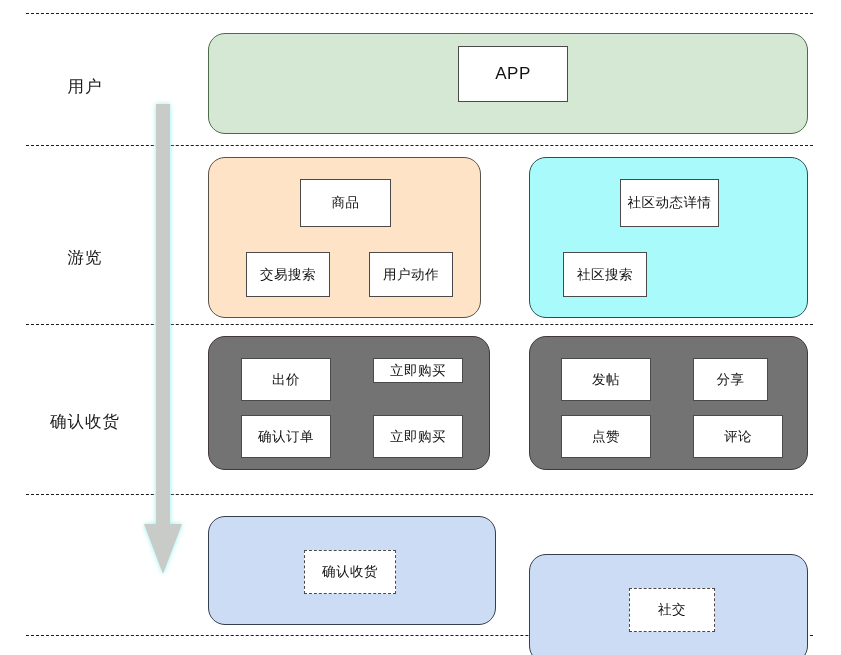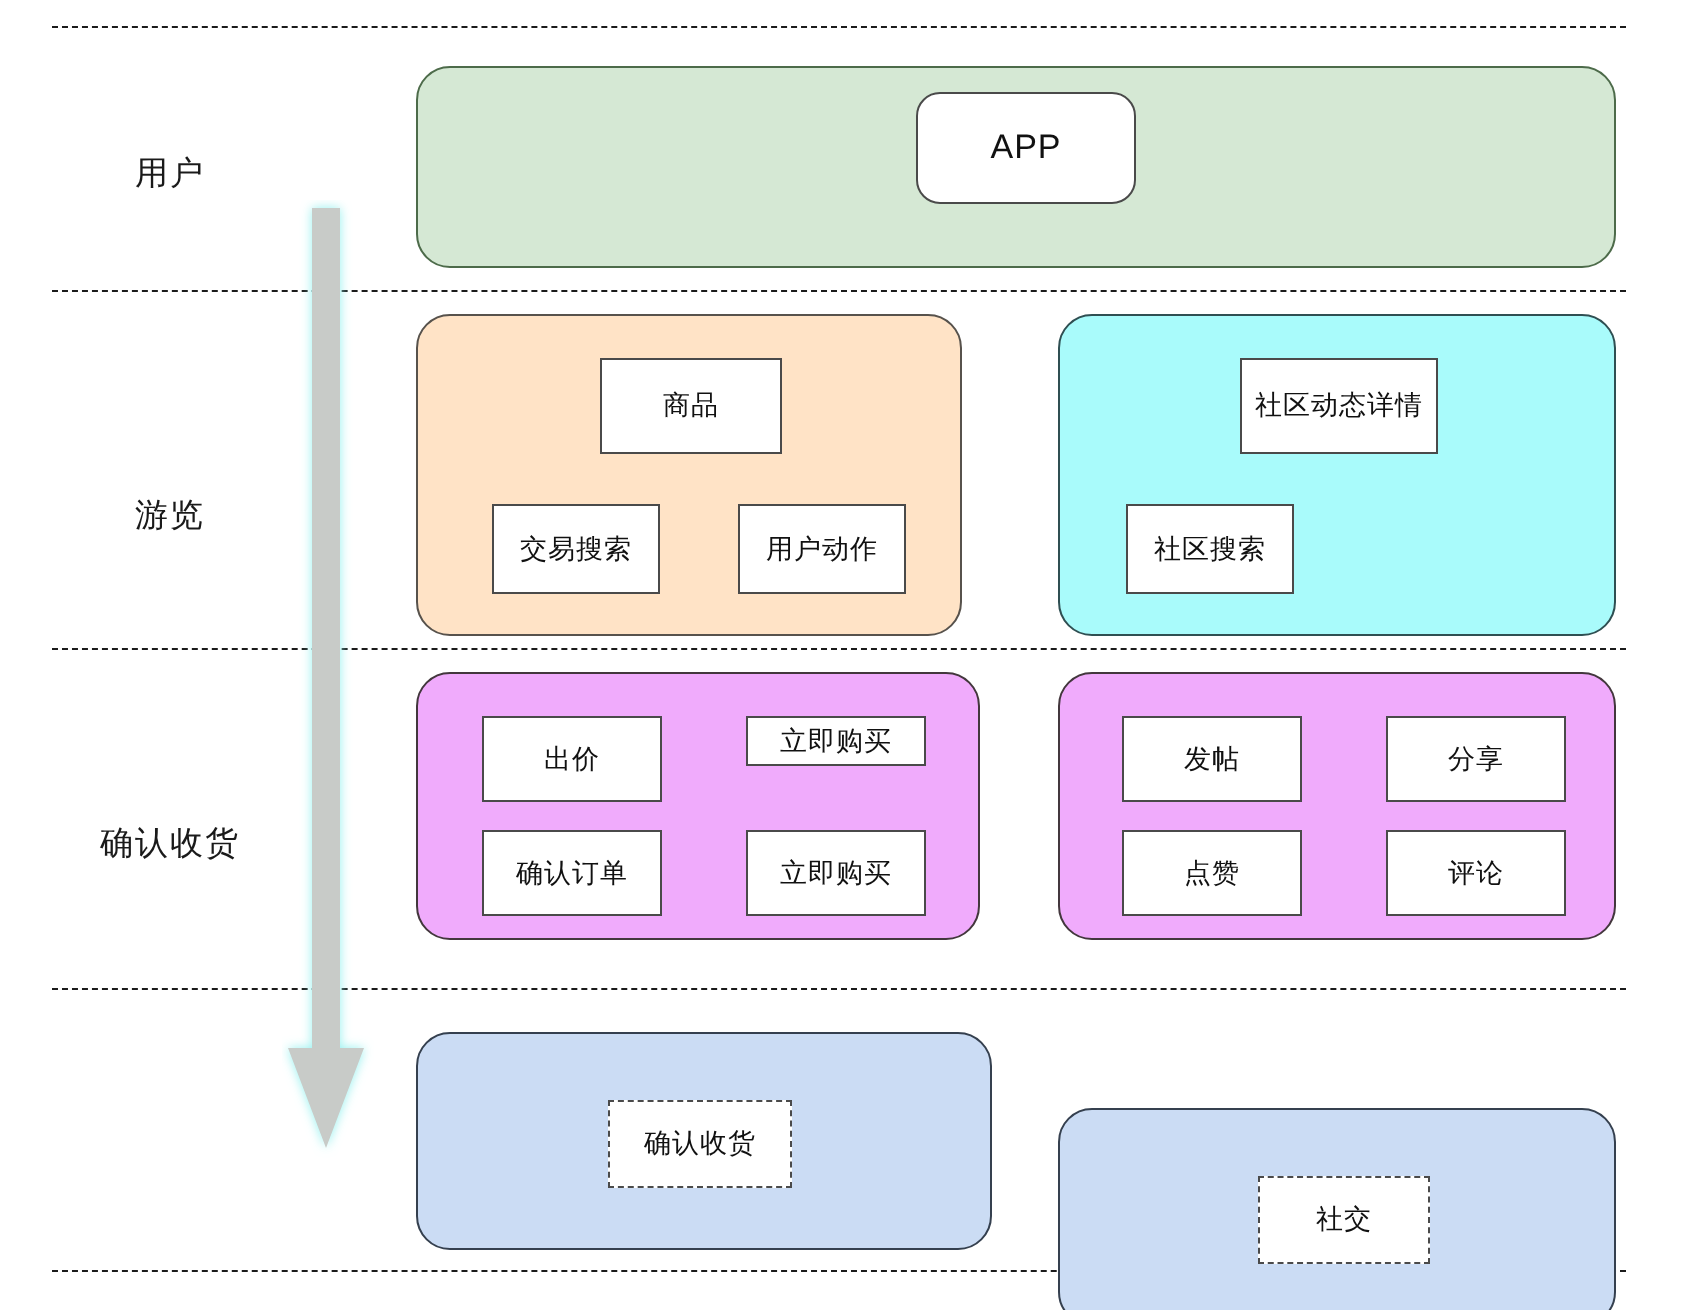--- a/index.html
+++ b/index.html
@@ -45,21 +45,21 @@
   
   .group{
     position:absolute;
     border:1.3px solid #46474a;
     border-radius:17px;
     box-sizing:border-box;
   }
   .group.green{background:#d5e8d4;border-color:#4d6b4a;}
   .group.orange{background:#ffe3c6;border-color:#57524c;}
   .group.cyan{background:#a9fbfb;border-color:#2f4f52;}
-  .group.pink{background:#f0abfc;border-color:#43373d;}
+  .group.pink{background:#737373;border-color:#43373d;}
   .group.blue{background:#cbdcf4;border-color:#3a4css;border-color:#35404f;}
 
   
   .node{
     position:absolute;
     background:#ffffff;
     border:1.3px solid #4a4a4a;
     box-sizing:border-box;
     display:flex;
     align-items:center;
@@ -103,21 +103,21 @@
           </feMerge>
         </filter>
       </defs>
       <g filter="url(#glow)">
         <path d="M 15 4 L 29 4 L 29 424 L 41 424 L 22 474 L 3 424 L 15 424 Z" fill="#c8cbc8"></path>
       </g>
     </svg>
   </div>
 
   <div class="group green" style="left:208px;top:33px;width:600px;height:101px;">
-    <div class="node app" style="left:249px;top:12px;width:110px;height:56px;border-radius:12px;">APP</div>
+    <div class="node app" style="left:249px;top:12px;width:110px;height:56px;">APP</div>
   </div>
 
   <div class="group orange" style="left:208px;top:157px;width:273px;height:161px;">
     <div class="node" style="left:91px;top:21px;width:91px;height:48px;">商品</div>
     <div class="node" style="left:37px;top:94px;width:84px;height:45px;">交易搜索</div>
     <div class="node" style="left:160px;top:94px;width:84px;height:45px;">用户动作</div>
   </div>
 
   <div class="group cyan" style="left:529px;top:157px;width:279px;height:161px;">
     <div class="node" style="left:90px;top:21px;width:99px;height:48px;">社区动态详情</div>
@@ -126,21 +126,21 @@
 
   <div class="group pink" style="left:208px;top:336px;width:282px;height:134px;">
     <div class="node" style="left:32px;top:21px;width:90px;height:43px;">出价</div>
     <div class="node" style="left:164px;top:21px;width:90px;height:25px;">立即购买</div>
     <div class="node" style="left:32px;top:78px;width:90px;height:43px;">确认订单</div>
     <div class="node" style="left:164px;top:78px;width:90px;height:43px;">立即购买</div>
   </div>
 
   <div class="group pink" style="left:529px;top:336px;width:279px;height:134px;">
     <div class="node" style="left:31px;top:21px;width:90px;height:43px;">发帖</div>
-    <div class="node" style="left:163px;top:21px;width:90px;height:43px;">分享</div>
+    <div class="node" style="left:163px;top:21px;width:75px;height:43px;">分享</div>
     <div class="node" style="left:31px;top:78px;width:90px;height:43px;">点赞</div>
     <div class="node" style="left:163px;top:78px;width:90px;height:43px;">评论</div>
   </div>
 
   <div class="group blue" style="left:208px;top:516px;width:288px;height:109px;">
     <div class="node dashed" style="left:95px;top:33px;width:92px;height:44px;">确认收货</div>
   </div>
 
   <div class="group blue" style="left:529px;top:516px;width:279px;height:109px;margin-top:38px;">
     <div class="node dashed" style="left:99px;top:33px;width:86px;height:44px;">社交</div>

